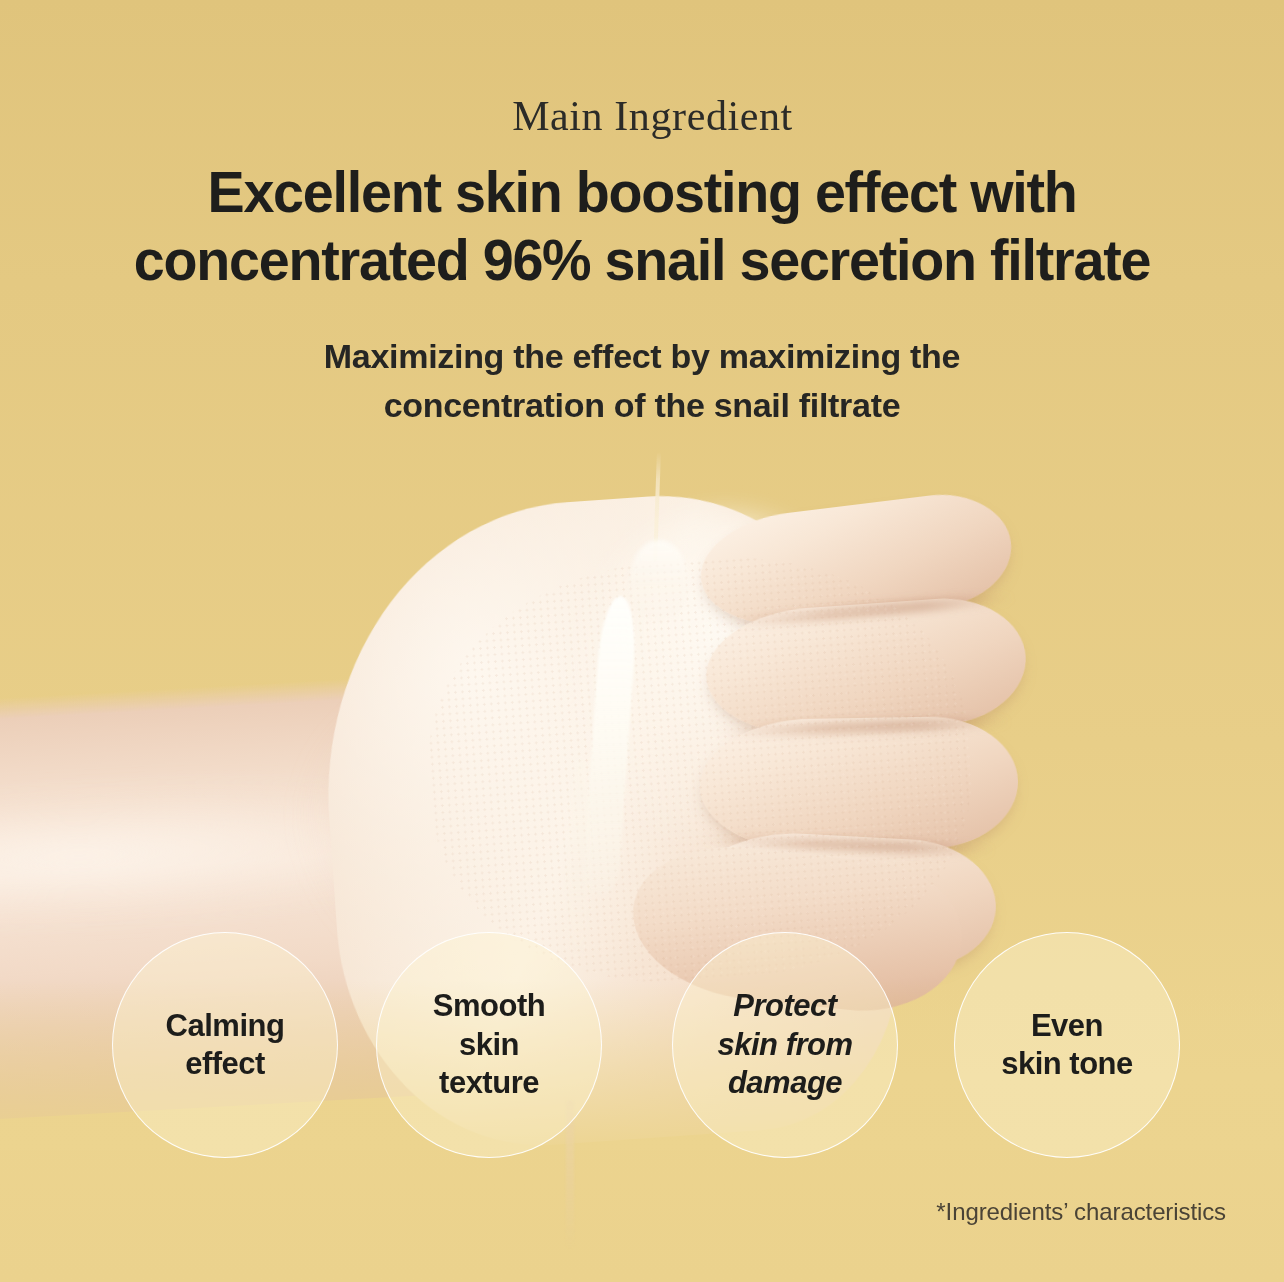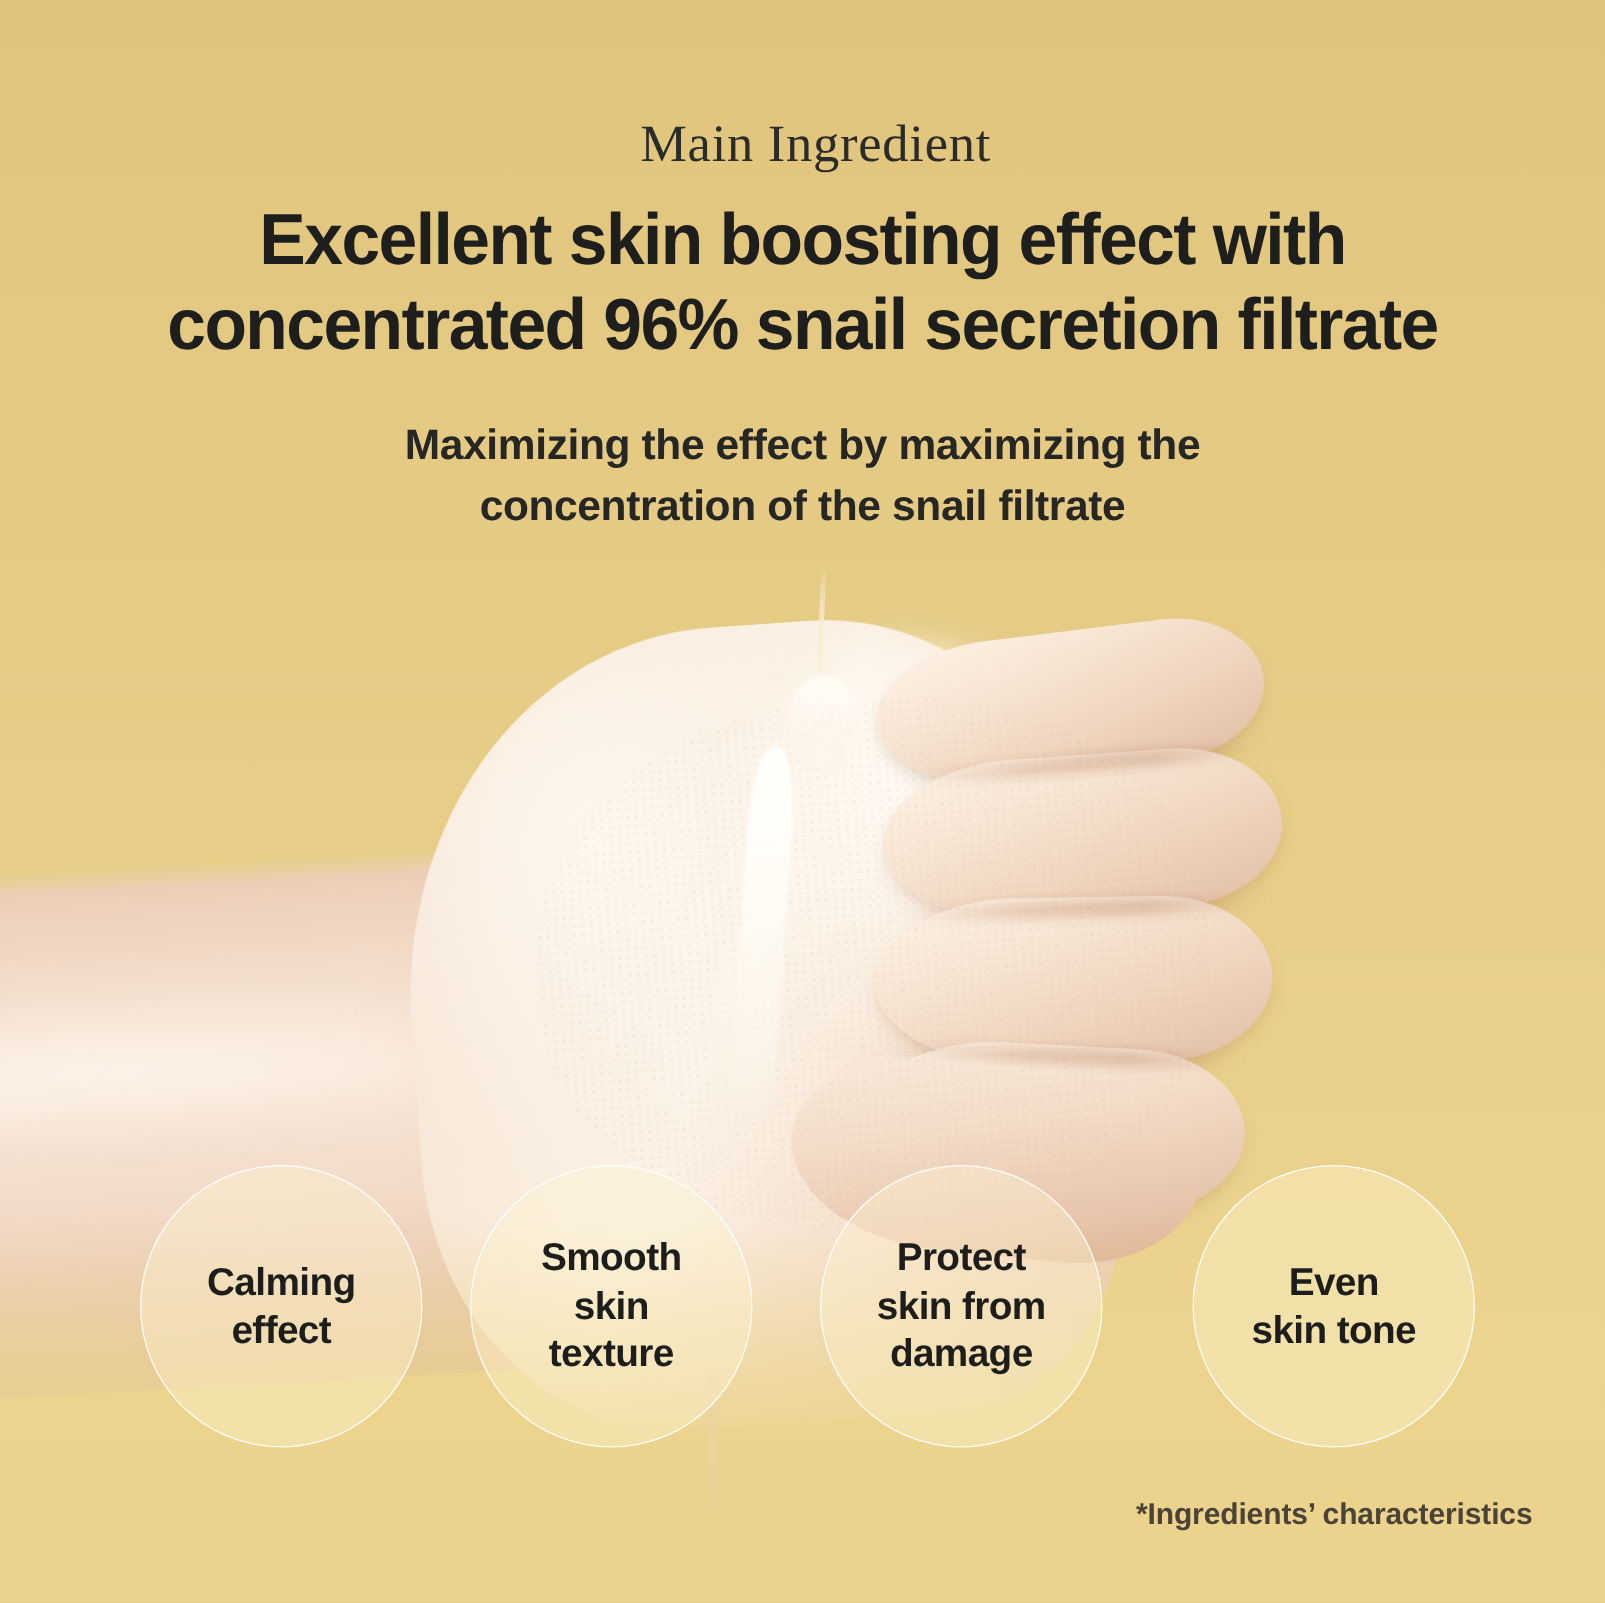--- a/index.html
+++ b/index.html
@@ -346,29 +346,29 @@
     font-size: 31px;
     font-weight: 700;
     line-height: 1.24;
     letter-spacing: -0.5px;
     color: #1d1d1b;
     white-space: pre-line;
     padding: 0 10px;
   }
   .b1 { left: 112px; }
   .b2 { left: 376px; }
-  .b3 { left: 656px; }
+  .b3 { left: 672px; font-style: italic; }
   .b4 { left: 954px; }
 
   .footnote {
     position: absolute;
     right: 58px;
     top: 1198px;
     font-size: 24px;
-    font-weight: 700;
+    font-weight: 400;
     letter-spacing: -0.1px;
     color: #4a4336;
   }
 </style>
 </head>
 <body>
 
 <div id="page">
 
   <div class="photo-layer">

